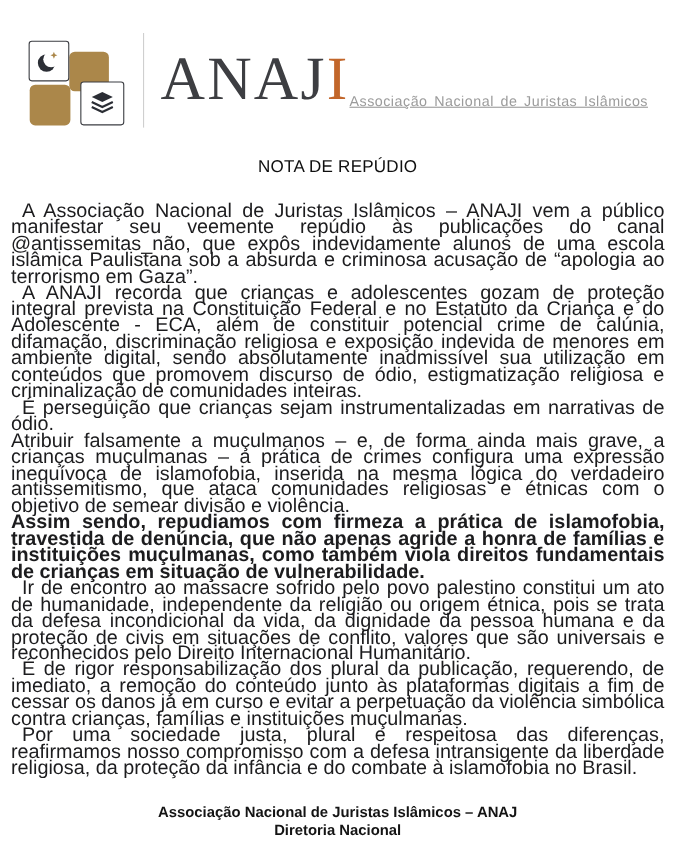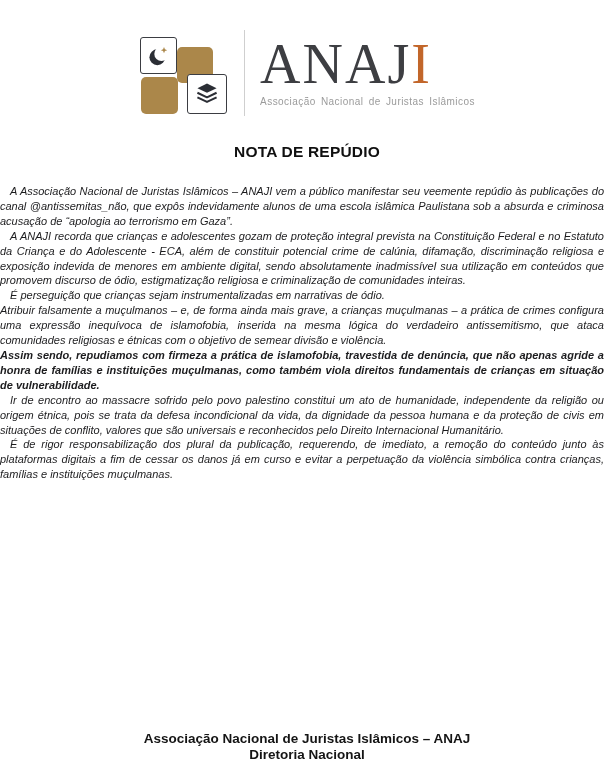--- a/index.html
+++ b/index.html
@@ -22,52 +22,52 @@
   .logo-mark{position:relative;width:90px;height:84px;flex:0 0 auto;}
   .sq{position:absolute;box-sizing:border-box;}
   .sq-gold{background:#ab874a;border-radius:5px;z-index:1;}
   .sq-white{background:#ffffff;border:1.6px solid #3b3d42;border-radius:3px;z-index:2;
     display:flex;align-items:center;justify-content:center;}
   .sq-tl{left:1px;top:6px;width:37px;height:37px;}
   .sq-tr{left:38px;top:16px;width:36px;height:36px;}
   .sq-bl{left:2px;top:46px;width:37px;height:37px;}
   .sq-br{left:48px;top:43px;width:40px;height:40px;}
   .logo-divider{width:1px;height:86px;background:#cfcfcf;flex:0 0 auto;}
-  .wordmark-wrap{display:flex;flex-direction:column;align-items:flex-start;}
+  .wordmark-wrap{display:flex;flex-direction:row;align-items:flex-end;}
   .wordmark{
     font-family:"Liberation Serif", serif;
     font-size:56px;line-height:0.92;
     letter-spacing:2px;
     color:#3d3e42;
   }
   .wordmark .accent{color:#c2662a;}
   .logo-subtitle{
-    font-size:10px;
+    font-size:13px;
     color:#9b9b9b;
     letter-spacing:0.45px;
     word-spacing:2px;
     margin-top:5px;
+    text-decoration:underline;
   }
   
   .doc-title{
     margin-top:27px;
     text-align:center;
-    font-weight:bold;
+    font-weight:normal;
     font-size:15.5px;
     letter-spacing:0.2px;
     color:#0f0f0f;
   }
   
   .doc-body{
-    margin:23px 10px 0 0;
+    margin:23px 10px 0 10px;
     text-align:justify;
-    font-size:11px;
+    font-size:18px;
     line-height:14.9px;
     color:#1c1c1e;
-    font-style:italic;
   }
   .doc-body p{margin:0;}
   .ind{text-indent:10px;}
   .b{font-weight:bold;}
   
   .doc-footer{
     position:absolute;
     left:0;right:0;bottom:6px;
     text-align:center;
     font-weight:bold;
@@ -110,20 +110,21 @@
   <div class="doc-title">NOTA DE REPÚDIO</div>
 
   <div class="doc-body">
     <p class="ind">A Associação Nacional de Juristas Islâmicos – ANAJI vem a público manifestar seu veemente repúdio às publicações do canal @antissemitas_não, que expôs indevidamente alunos de uma escola islâmica Paulistana sob a absurda e criminosa acusação de “apologia ao terrorismo em Gaza”.</p>
     <p class="ind">A ANAJI recorda que crianças e adolescentes gozam de proteção integral prevista na Constituição Federal e no Estatuto da Criança e do Adolescente - ECA, além de constituir potencial crime de calúnia, difamação, discriminação religiosa e exposição indevida de menores em ambiente digital, sendo absolutamente inadmissível sua utilização em conteúdos que promovem discurso de ódio, estigmatização religiosa e criminalização de comunidades inteiras.</p>
     <p class="ind">É perseguição que crianças sejam instrumentalizadas em narrativas de ódio.</p>
     <p>Atribuir falsamente a muçulmanos – e, de forma ainda mais grave, a crianças muçulmanas – a prática de crimes configura uma expressão inequívoca de islamofobia, inserida na mesma lógica do verdadeiro antissemitismo, que ataca comunidades religiosas e étnicas com o objetivo de semear divisão e violência.</p>
     <p class="b">Assim sendo, repudiamos com firmeza a prática de islamofobia, travestida de denúncia, que não apenas agride a honra de famílias e instituições muçulmanas, como também viola direitos fundamentais de crianças em situação de vulnerabilidade.</p>
     <p class="ind">Ir de encontro ao massacre sofrido pelo povo palestino constitui um ato de humanidade, independente da religião ou origem étnica, pois se trata da defesa incondicional da vida, da dignidade da pessoa humana e da proteção de civis em situações de conflito, valores que são universais e reconhecidos pelo Direito Internacional Humanitário.</p>
     <p class="ind">É de rigor responsabilização dos plural da publicação, requerendo, de imediato, a remoção do conteúdo junto às plataformas digitais a fim de cessar os danos já em curso e evitar a perpetuação da violência simbólica contra crianças, famílias e instituições muçulmanas.</p>
+    <p class="ind">Por uma sociedade justa, plural e respeitosa das diferenças, reafirmamos nosso compromisso com a defesa intransigente da liberdade religiosa, da proteção da infância e do combate à islamofobia no Brasil.</p>
   </div>
 
   <div class="doc-footer">
     <div>Associação Nacional de Juristas Islâmicos – ANAJ</div>
     <div>Diretoria Nacional</div>
   </div>
 
 </div>
 
 </body></html>

